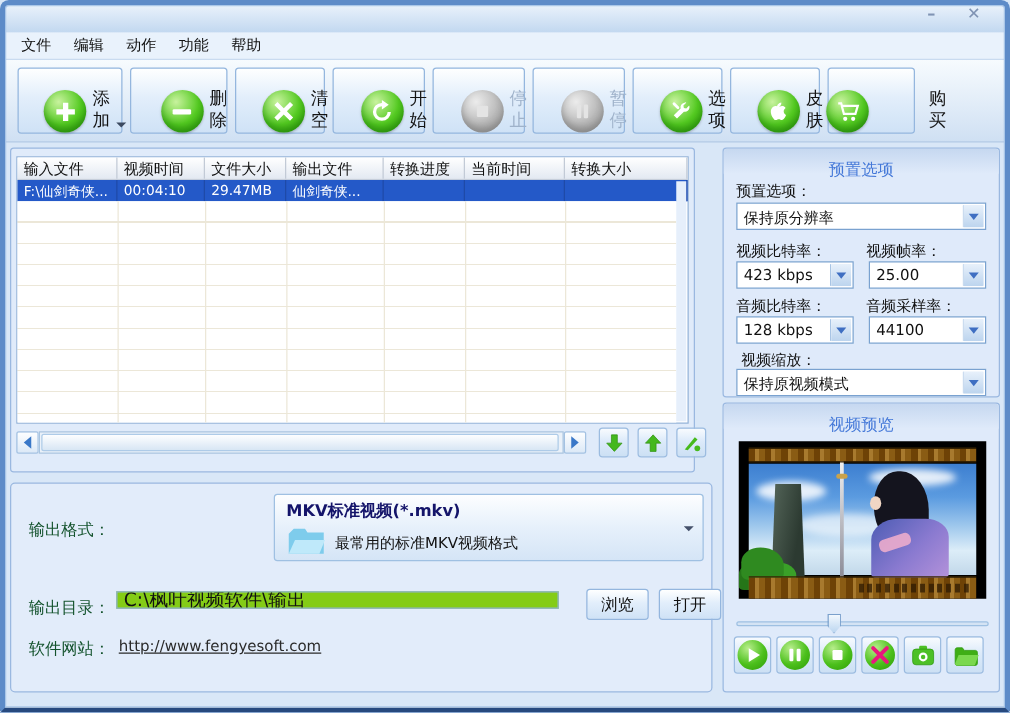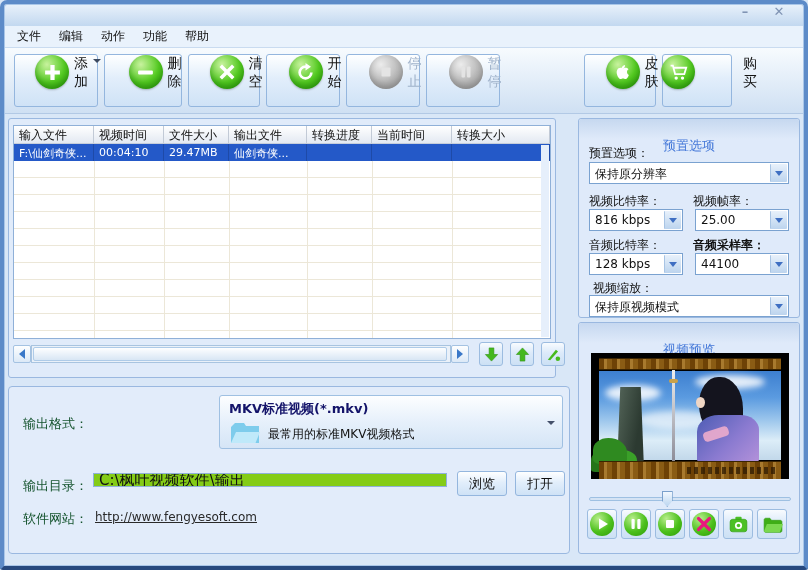--- a/index.html
+++ b/index.html
@@ -20,21 +20,21 @@
 
   
   .menubar { position:absolute; left:4px; right:4px; top:26px; height:22px; background:#e9f2fc;
              border-bottom:1px solid #c9dbf0; display:flex; align-items:center; padding-left:4px; }
   .menu-item { font-size:12px; color:#111; padding:2px 9px; }
 
   
   .toolbar { position:absolute; left:4px; right:4px; top:48px; height:66px;
              background:linear-gradient(#f7fbfe,#cfe0f3); border-bottom:1px solid #b2c9e5; }
   .tb-btn { position:absolute; top:6px; height:53px; border:1px solid #94b6de; border-radius:3px;
-            background:linear-gradient(#feffff,#e2eefb 45%,#cfe2f6); display:flex; align-items:flex-start;
+            background:linear-gradient(#feffff,#e2eefb 45%,#cfe2f6); display:flex; align-items:flex-end;
             justify-content:center; gap:5px; cursor:pointer;padding-left:24px; }
   .tb-btn .lbl { font-size:14px; color:#141414; }
   .tb-btn.disabled .lbl { color:#9fb2ca; }
   .tb-ico { width:34px; height:34px; border-radius:50%; flex:0 0 34px;
             background:radial-gradient(circle at 35% 28%, #c8f29e, #54cb21 55%, #2e9d07);
             box-shadow: inset 0 -4px 6px rgba(0,80,0,.35), 0 1px 2px rgba(0,0,0,.25);
             display:flex; align-items:center; justify-content:center; }
   .tb-btn.disabled .tb-ico { background:radial-gradient(circle at 35% 28%, #ececec, #b9b9b9 55%, #9b9b9b);
             box-shadow: inset 0 -4px 6px rgba(60,60,60,.3); }
   .caret-dn { width:0; height:0; border:4px solid transparent; border-top-color:#3c4a60; margin-top:4px; }
@@ -84,27 +84,27 @@
              opacity:.95; border-radius:2px; transform:rotate(-7deg); box-shadow:3px 2px 0 rgba(255,255,255,.5); }
   .mkv-dots { position:absolute; right:5px; top:6px; width:4px; height:4px; border-radius:50%; background:#fff;
              box-shadow:0 7px 0 #ffe4f1, 0 14px 0 #fff; }
   .dd1-lbl { position:absolute; left:46px; top:19px; font-size:12px; color:#111; }
   .dd2-title { position:absolute; left:9px; top:4px; font-size:13px; font-weight:bold; color:#14146a; }
   .dd2-desc { position:absolute; left:48px; top:30px; font-size:12px; color:#111; }
   .dir-input { position:absolute; left:84px; top:86px; width:354px; height:14px; border:1px solid #8fb0d8;
                background:#84cc16; font-size:15px; color:#111; padding:0 5px; font-family:inherit; }
   .sm-btn { position:absolute; top:84px; width:50px; height:25px; border:1px solid #94b6de; border-radius:3px;
             background:linear-gradient(#feffff,#e2eefb 45%,#cfe2f6); font-size:13px; color:#111;
-            display:flex; align-items:center; justify-content:center; cursor:pointer; }
+            display:flex; align-items:center; justify-content:center; cursor:pointer;margin-left:12px; }
   .site-link { position:absolute; left:86px; top:123px; font-size:12px; color:#2a2a2a; text-decoration:underline; cursor:pointer; }
 
   
   .gbox { position:absolute; left:578px; width:222px; border:1px solid #9ab8e0; border-radius:3px; background:#dfeafa; }
   .gb-head { height:20px; background:linear-gradient(#c6d8f0,#dfeafa); text-align:center;
-             font-size:13px; color:#4478d8; padding-top:18px; border-radius:3px 3px 0 0; }
+             font-size:13px; color:#4478d8; padding-top:8px; border-radius:3px 3px 0 0; }
   .p-label { position:absolute; font-size:12px; color:#111; }
   .combo { position:absolute; height:22px; border:1px solid #7aa2d0; background:#fff; cursor:pointer; }
   .combo .val { position:absolute; left:5px; top:3px; font-size:12px; color:#111; white-space:nowrap; }
   .combo .btn { position:absolute; right:1px; top:1px; bottom:1px; width:17px;
                 background:linear-gradient(#e8f1fb,#bcd4ee); border-left:1px solid #a8c4e4; border-radius:1px;
                 display:flex; align-items:center; justify-content:center; }
   .combo .btn i { width:0; height:0; border:4px solid transparent; border-top:5px solid #3f6fc2; margin-top:4px; }
 
   
   .video { position:absolute; left:12px; top:30px; width:198px; height:126px; background:#000; overflow:hidden; }
@@ -207,20 +207,29 @@
     </div>
     <div class="tb-btn disabled" style="left:422px;width:74px;">
       <span class="tb-ico">
           <svg width="18" height="18" viewBox="0 0 18 18">
             <rect x="4.5" y="3.5" width="3.5" height="11" rx="1" fill="#e4e4e4"></rect>
             <rect x="10" y="3.5" width="3.5" height="11" rx="1" fill="#e4e4e4"></rect>
           </svg>
         </span>
       <span class="lbl">暂停</span>
     </div>
+    <div class="tb-btn" style="left:502px;width:72px;">
+      <span class="tb-ico">
+          <svg width="18" height="18" viewBox="0 0 18 18">
+            <path d="M12 2.2a3.6 3.6 0 0 0-3.5 4.5L3 12.2l2.6 2.6 5.5-5.5a3.6 3.6 0 0 0 4.5-3.5c0-.5-.1-1-.3-1.4l-2.3 2.3-1.9-.4-.4-1.9 2.3-2.3c-.4-.2-.9-.3-1.5-.3z" fill="#fff"></path>
+            <path d="M3.2 3l3.2 3.2" stroke="#fff" stroke-width="2.2" stroke-linecap="round"></path>
+          </svg>
+        </span>
+      <span class="lbl">选项</span>
+    </div>
     <div class="tb-btn" style="left:580px;width:72px;">
       <span class="tb-ico">
           <svg width="19" height="19" viewBox="0 0 18 18">
             <path d="M10.6 4.4c.7-.8.9-1.9.8-2.6-.9.1-1.9.6-2.5 1.4-.6.7-.9 1.8-.7 2.5.9.1 1.8-.5 2.4-1.3z" fill="#fff"></path>
             <path d="M13.2 8.6c0-1.7 1.4-2.5 1.5-2.6-.8-1.2-2.1-1.4-2.6-1.4-1.1-.1-2.1.6-2.7.6-.6 0-1.4-.6-2.4-.6-1.2 0-2.3.7-2.9 1.8-1.3 2.1-.3 5.3.9 7 .6.9 1.3 1.8 2.2 1.8.9 0 1.2-.6 2.3-.6 1.1 0 1.4.6 2.3.6.9 0 1.6-.9 2.2-1.7.7-1 .9-2 1-2.1-.1-.1-1.8-.8-1.8-2.8z" fill="#fff"></path>
           </svg>
         </span>
       <span class="lbl">皮肤</span>
     </div>
     <div class="tb-btn" style="left:658px;width:70px;gap:48px;">
@@ -319,34 +328,34 @@
     <div class="combo" style="left:10px;top:43px;width:200px;">
       <span class="val">保持原分辨率</span>
       <span class="btn">
           <i></i>
         </span>
     </div>
 
     <span class="p-label" style="left:10px;top:74px;">视频比特率：</span>
     <span class="p-label" style="left:114px;top:74px;">视频帧率：</span>
     <div class="combo" style="left:10px;top:90px;width:94px;">
-      <span class="val">816 kbps</span>
+      <span class="val">423 kbps</span>
       <span class="btn">
           <i></i>
         </span>
     </div>
     <div class="combo" style="left:116px;top:90px;width:94px;">
       <span class="val">25.00</span>
       <span class="btn">
           <i></i>
         </span>
     </div>
 
     <span class="p-label" style="left:10px;top:118px;">音频比特率：</span>
-    <span class="p-label" style="left:114px;top:118px;font-weight:bold;">音频采样率：</span>
+    <span class="p-label" style="left:114px;top:118px;">音频采样率：</span>
     <div class="combo" style="left:10px;top:134px;width:94px;">
       <span class="val">128 kbps</span>
       <span class="btn">
           <i></i>
         </span>
     </div>
     <div class="combo" style="left:116px;top:134px;width:94px;">
       <span class="val">44100</span>
       <span class="btn">
           <i></i>

